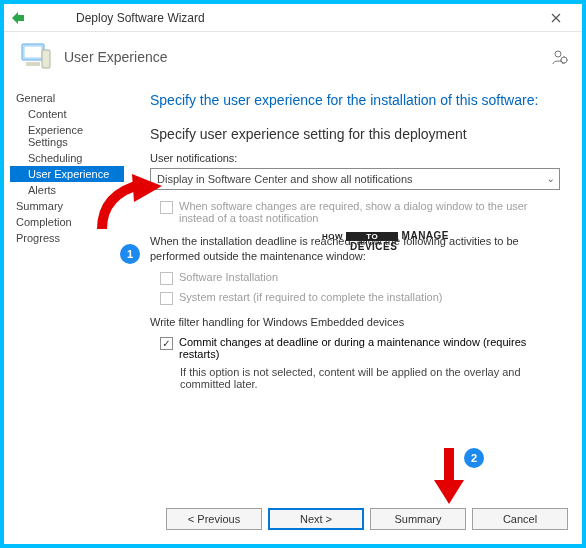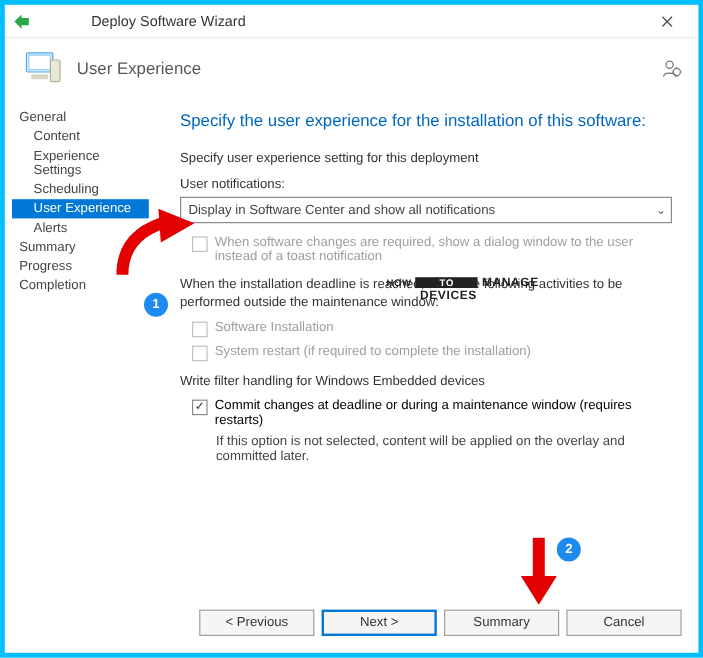--- a/index.html
+++ b/index.html
@@ -61,21 +61,21 @@
     }
     .content {
       flex: 1; padding: 6px 22px 6px 24px;
       position: relative;
       overflow: hidden;
     }
     .heading {
       color: #0067c0; font-size: 14px;
       margin-bottom: 18px;
     }
-    .label { color: #333; font-size: 11px; margin-bottom: 10px; }
+    .label { color: #333; font-size: 14px; margin-bottom: 10px; }
     .sublabel { color: #333; font-size: 11px; margin: 6px 0 4px 0; }
     .combo {
       width: 100%; height: 22px;
       border: 1px solid #8a8a8a;
       display: flex; align-items: center;
       padding: 0 20px 0 6px;
       font-size: 11px; color: #444;
       position: relative;
       margin-bottom: 10px;
     }
@@ -172,22 +172,22 @@
 
   <div class="body">
     <div class="sidebar">
       <div class="item">General</div>
       <div class="item indent">Content</div>
       <div class="item indent">Experience Settings</div>
       <div class="item indent">Scheduling</div>
       <div class="item indent selected">User Experience</div>
       <div class="item indent">Alerts</div>
       <div class="item">Summary</div>
+      <div class="item">Completion</div>
       <div class="item">Progress</div>
-      <div class="item">Completion</div>
     </div>
 
     <div class="content">
       <div class="heading">Specify the user experience for the installation of this software:</div>
       <div class="label">Specify user experience setting for this deployment</div>
 
       <div class="sublabel">User notifications:</div>
       <div class="combo">
         <span>Display in Software Center and show all notifications</span>
         <span class="chev">⌄</span>

